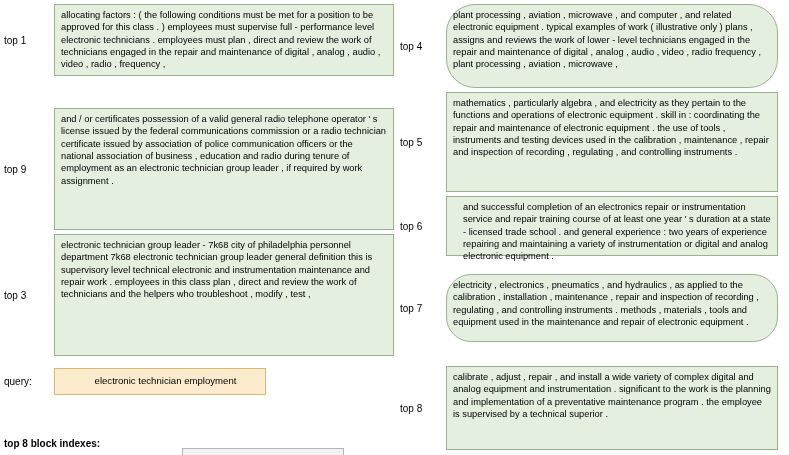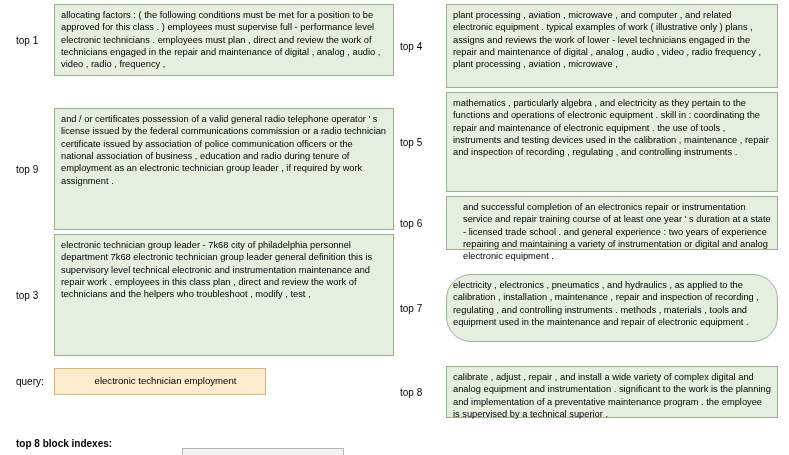--- a/index.html
+++ b/index.html
@@ -34,21 +34,21 @@
     display: flex;
     align-items: center;
     position: absolute;
     left: 0;
     width: 394px;
   }
   .row-label {
     width: 54px;
     flex: 0 0 54px;
     text-align: left;
-    padding-left: 16px;
+    padding-left: 4px;
     font-size: 10px;
     color: #000;
     box-sizing: border-box;
   }
   .row-label.wide {
     width: 146px;
     flex: 0 0 146px;
   }
   .box {
     flex: 1 1 auto;
@@ -85,29 +85,29 @@
   #row-top3 { top: 234px; }
   #row-top3 .box { height: 122px; }
   #row-query { top: 368px; }
   #row-query .box { width: 212px; flex: 0 0 212px; padding-left: 19px; }
   #row-indexes { top: 412px; font-weight: bold; }
   #row-indexes .box { width: 162px; flex: 0 0 162px; margin-left: 36px; margin-top: 36px; }
 
   
   .col-right .row { left: 0; width: 394px; }
   #row-top4 { top: 4px; }
-  #row-top4 .box { height: 84px; }
+  #row-top4 .box { height: 84px; border-radius: 29px; }
   #row-top5 { top: 92px; }
   #row-top5 .box { height: 100px; }
   #row-top6 { top: 196px; }
-  #row-top6 .box { height: 54px; padding-left: 16px; }
+  #row-top6 .box { height: 60px; padding-left: 16px; }
   #row-top7 { top: 274px; }
   #row-top7 .box { height: 68px; border-radius: 25px; }
   #row-top8 { top: 366px; }
-  #row-top8 .box { height: 52px; }
+  #row-top8 .box { height: 84px; }
 
   .col-right .row-label {
     width: 52px;
     flex: 0 0 52px;
     padding-left: 6px;
   }
   .col-right .box {
     margin-right: 10px;
   }
 </style>

